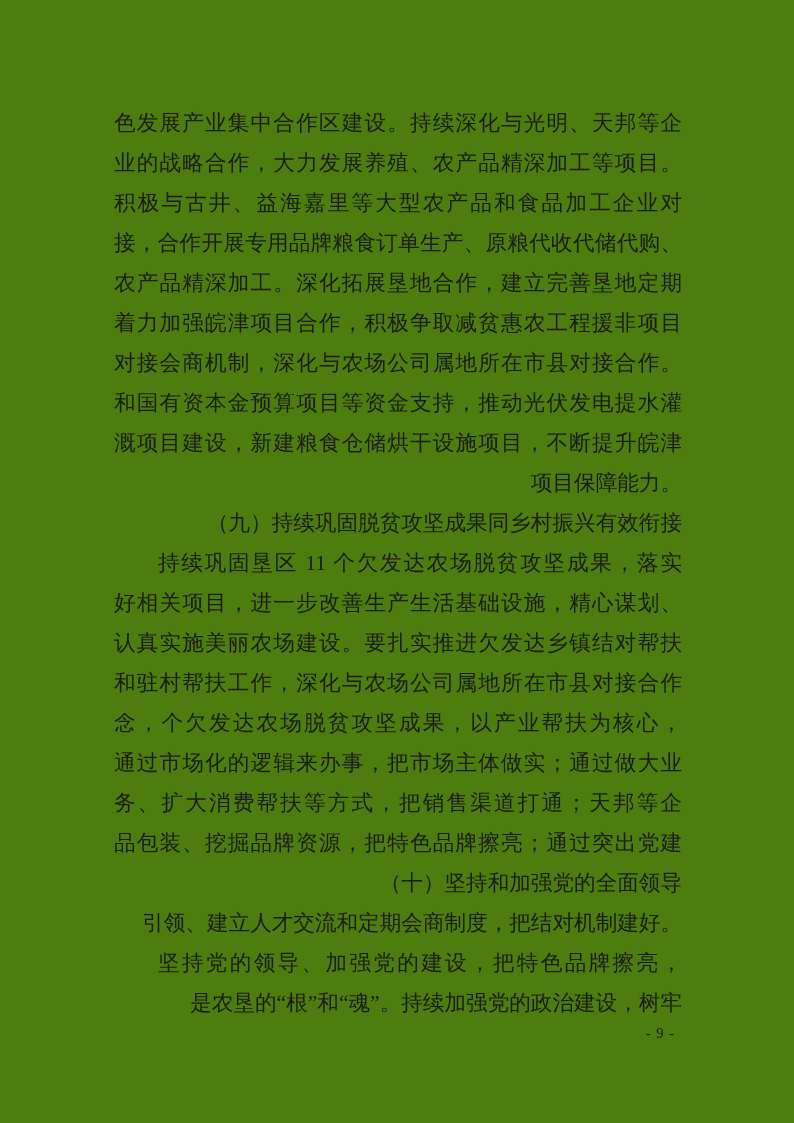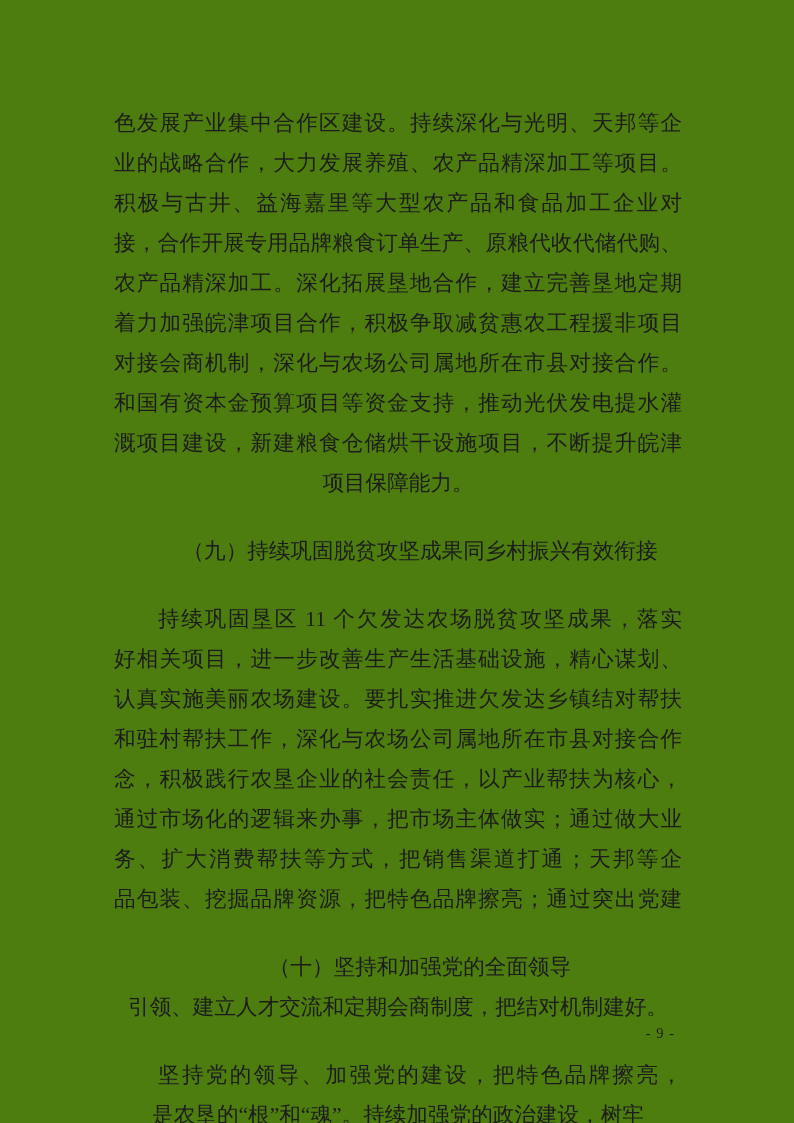--- a/index.html
+++ b/index.html
@@ -22,30 +22,29 @@
     top: 103px;
     width: 568px;
   }
   .line {
     height: 40px;
     line-height: 40px;
     font-size: 21.6px;
     letter-spacing: 0;
     white-space: normal;
     overflow: visible;
-    text-align: center;
+    text-align: right;
   }
   .just {
     text-align: justify;
     text-align-last: justify;
     text-justify: inter-character;
   }
   .indent {
     text-indent: 44px;
-    margin-top: 28px;
   }
   .page-number {
     position: absolute;
     top: 1025px;
     right: 119px;
     font-size: 14.5px;
     letter-spacing: 1px;
     color: #1c1c1c;
   }
 </style>
@@ -62,21 +61,21 @@
     <div class="line just">着力加强皖津项目合作，积极争取减贫惠农工程援非项目</div>
     <div class="line just">对接会商机制，深化与农场公司属地所在市县对接合作。</div>
     <div class="line just">和国有资本金预算项目等资金支持，推动光伏发电提水灌</div>
     <div class="line just">溉项目建设，新建粮食仓储烘干设施项目，不断提升皖津</div>
     <div class="line">项目保障能力。</div>
     <div class="line indent">（九）持续巩固脱贫攻坚成果同乡村振兴有效衔接</div>
     <div class="line just indent">持续巩固垦区 11 个欠发达农场脱贫攻坚成果，落实</div>
     <div class="line just">好相关项目，进一步改善生产生活基础设施，精心谋划、</div>
     <div class="line just">认真实施美丽农场建设。要扎实推进欠发达乡镇结对帮扶</div>
     <div class="line just">和驻村帮扶工作，深化与农场公司属地所在市县对接合作</div>
-    <div class="line just">念，积极践行农垦企业的社会责任，以产业帮扶为核心，</div>
+    <div class="line just">念，个欠发达农场脱贫攻坚成果，以产业帮扶为核心，</div>
     <div class="line just">通过市场化的逻辑来办事，把市场主体做实；通过做大业</div>
     <div class="line just">务、扩大消费帮扶等方式，把销售渠道打通；天邦等企</div>
     <div class="line just">品包装、挖掘品牌资源，把特色品牌擦亮；通过突出党建</div>
     <div class="line indent">（十）坚持和加强党的全面领导</div>
     <div class="line">引领、建立人才交流和定期会商制度，把结对机制建好。</div>
     <div class="line just indent">坚持党的领导、加强党的建设，把特色品牌擦亮，</div>
     <div class="line">是农垦的“根”和“魂”。持续加强党的政治建设，树牢</div>
   </div>
 
   <div class="page-number">- 9 -</div>

